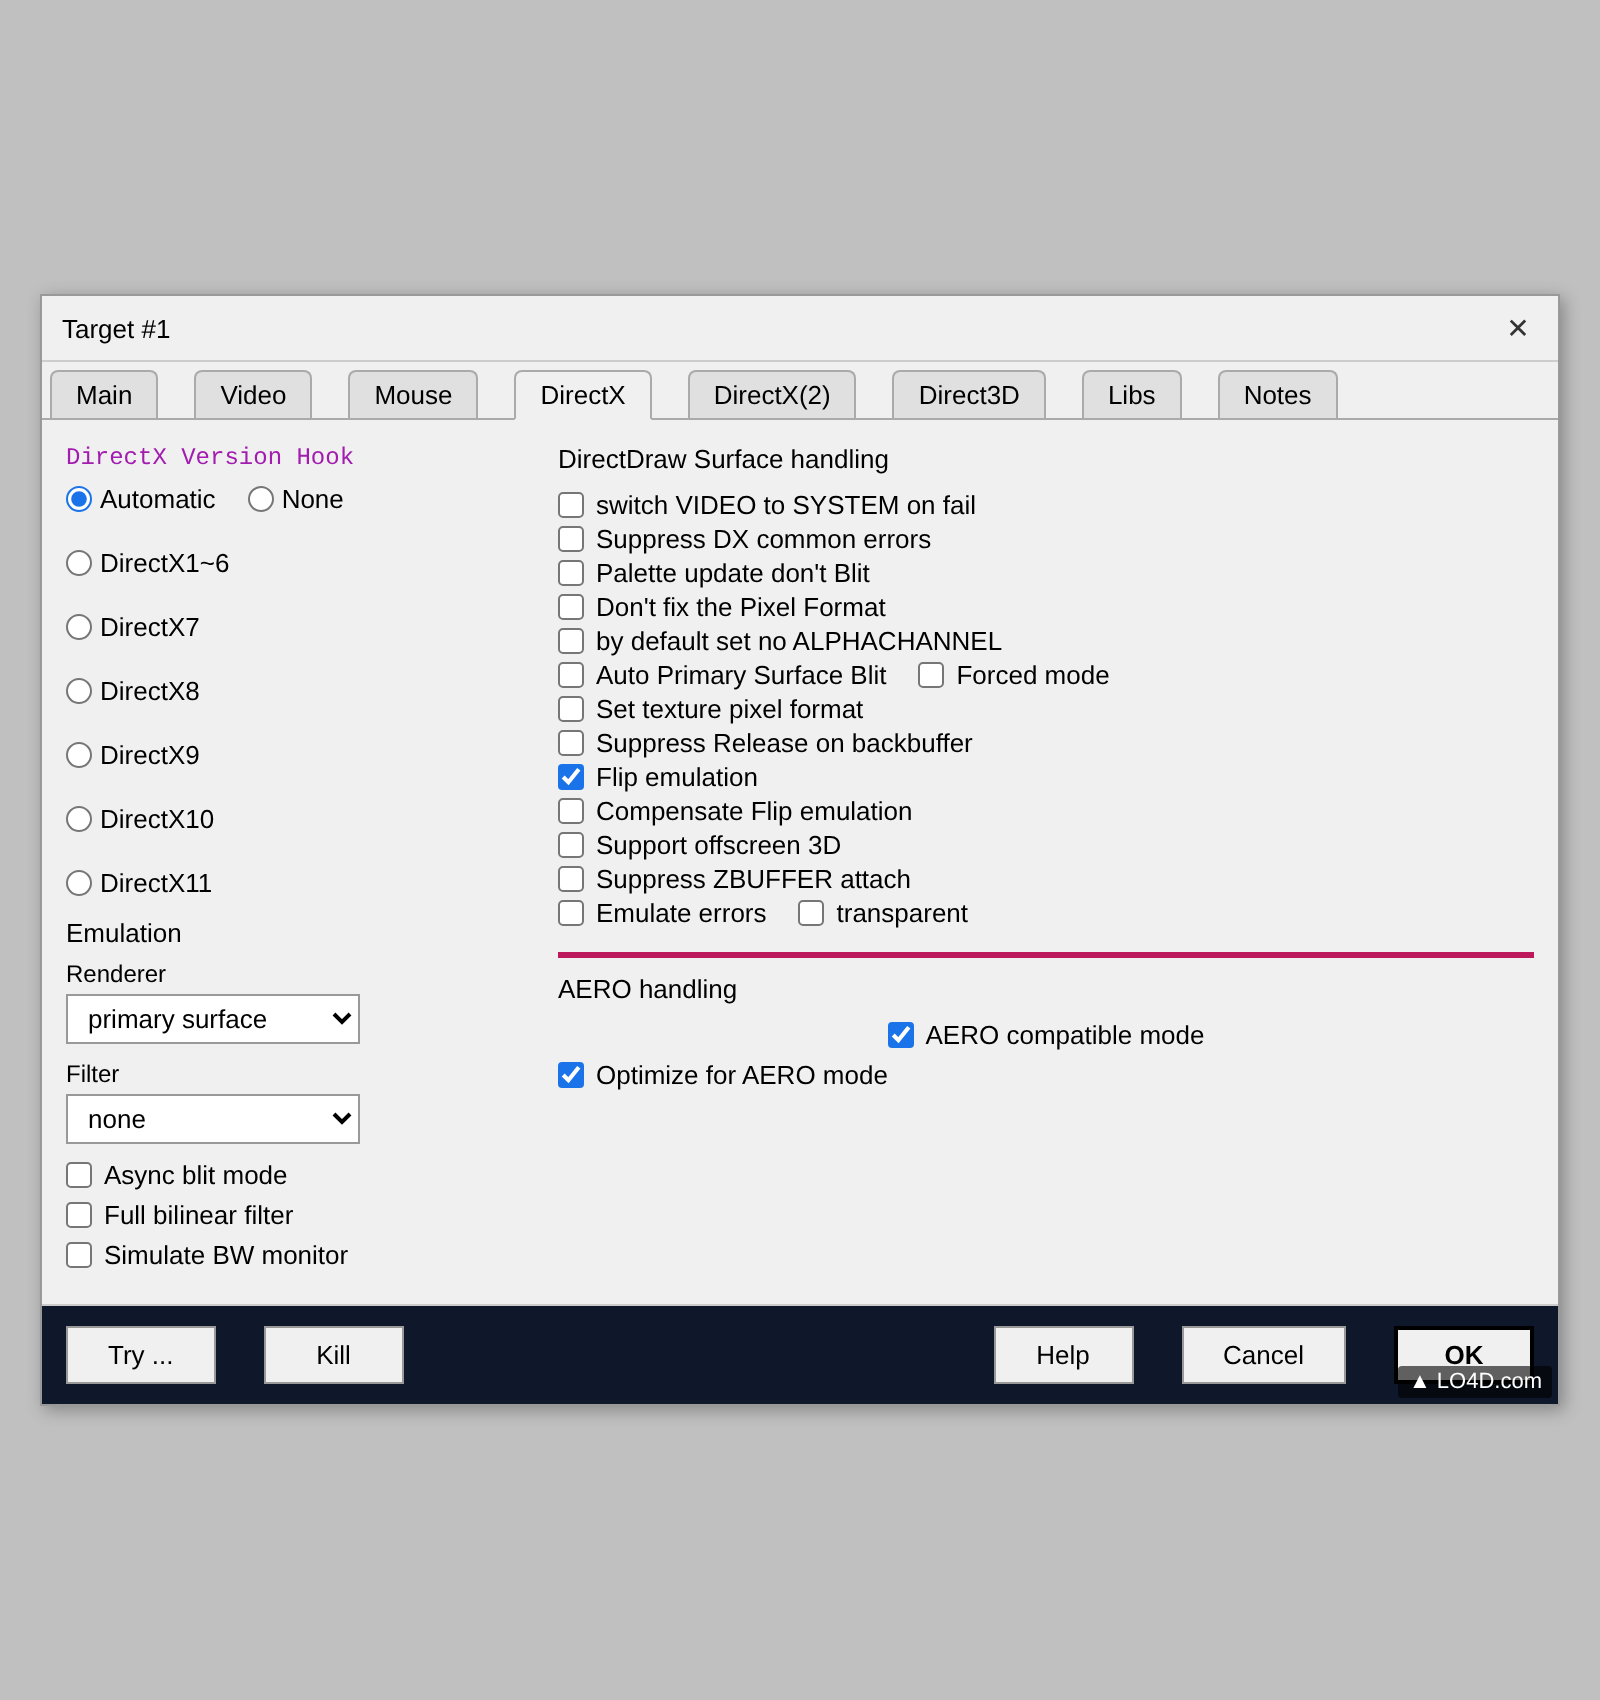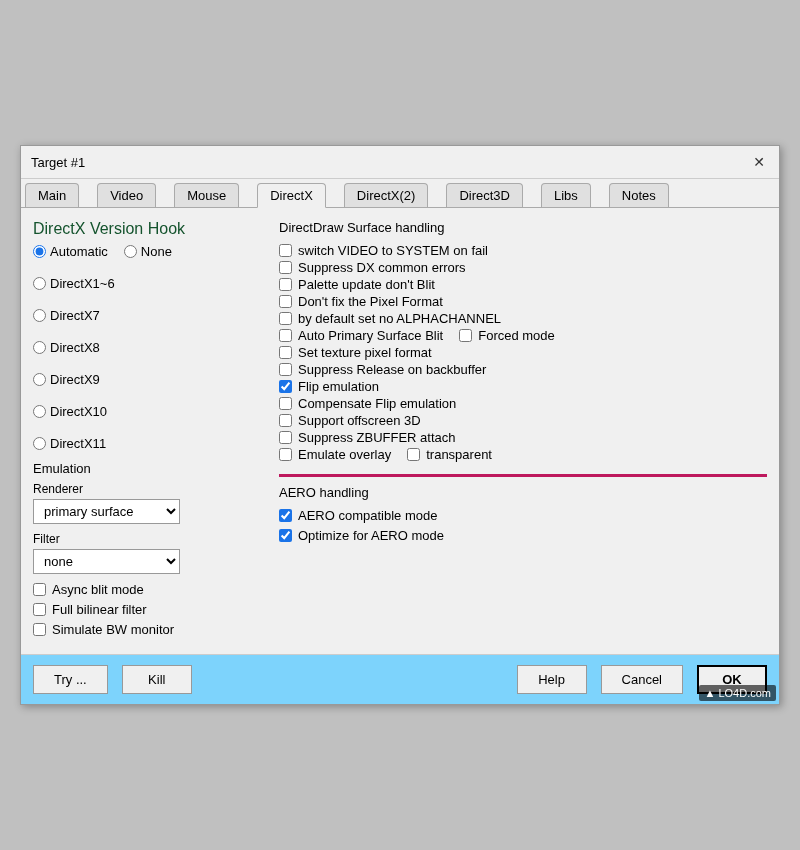--- a/index.html
+++ b/index.html
@@ -71,23 +71,24 @@
       gap: 16px;
     }
     .left-panel {
       width: 230px;
       flex-shrink: 0;
     }
     .right-panel {
       flex: 1;
     }
     .section-label {
-      font-size: 16px;
+      font-size: 12px;
       margin-bottom: 6px;
-      color: #14532d;
+      color: #a21caf;
+      font-family: Liberation Mono, monospace;
     }
     .radio-group {
       display: flex;
       flex-direction: column;
       gap: 17px;
       margin-bottom: 10px;
     }
     .radio-row {
       display: flex;
       gap: 16px;
@@ -154,23 +155,23 @@
       gap: 6px;
     }
     .aero-section {
       margin-top: 12px;
       padding-top: 8px;
       border-top: 3px solid #be185d;
     }
     .bottom-bar {
       padding: 10px 12px;
       display: flex;
-      gap: 14px;
+      gap: 24px;
       border-top: 1px solid #ccc;
-      background: #7dd3fc;
+      background: #0f172a;
     }
     .btn {
       padding: 5px 20px;
       border: 1px solid #999;
       background: #f0f0f0;
       cursor: pointer;
       font-size: 13px;
       min-width: 70px;
     }
     .btn-ok {
@@ -344,32 +345,32 @@
             <input type="checkbox" style="">
             <span>Support offscreen 3D</span>
           </label>
           <label class="check-row">
             <input type="checkbox" style="">
             <span>Suppress ZBUFFER attach</span>
           </label>
           <div class="check-row-double">
             <label class="check-row">
               <input type="checkbox" style="">
-              <span>Emulate overlay</span>
+              <span>Emulate errors</span>
             </label>
             <label class="check-row">
               <input type="checkbox" style="">
               <span>transparent</span>
             </label>
           </div>
         </div>
 
         <div class="aero-section">
           <div class="right-section-label">AERO handling</div>
-          <label class="check-row" style="margin-bottom:5px;">
+          <label class="check-row" style="margin-bottom:5px;justify-content:center;">
             <input type="checkbox" checked="" style="">
             <span>AERO compatible mode</span>
           </label>
           <label class="check-row">
             <input type="checkbox" checked="" style="">
             <span>Optimize for AERO mode</span>
           </label>
         </div>
       </div>
     </div>

